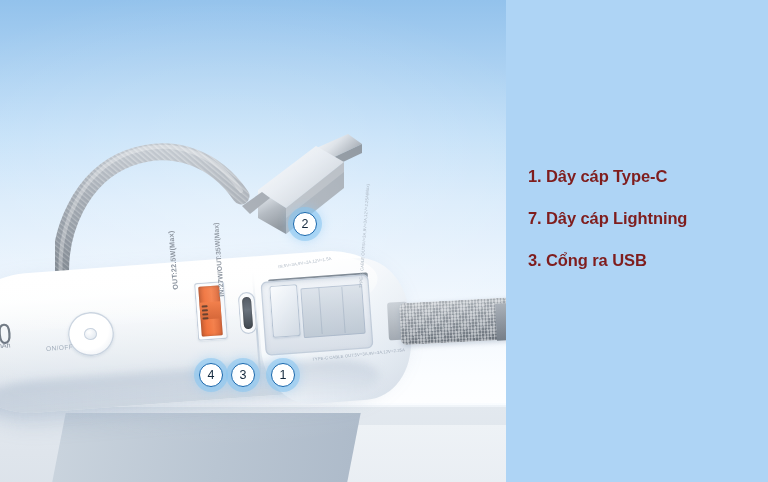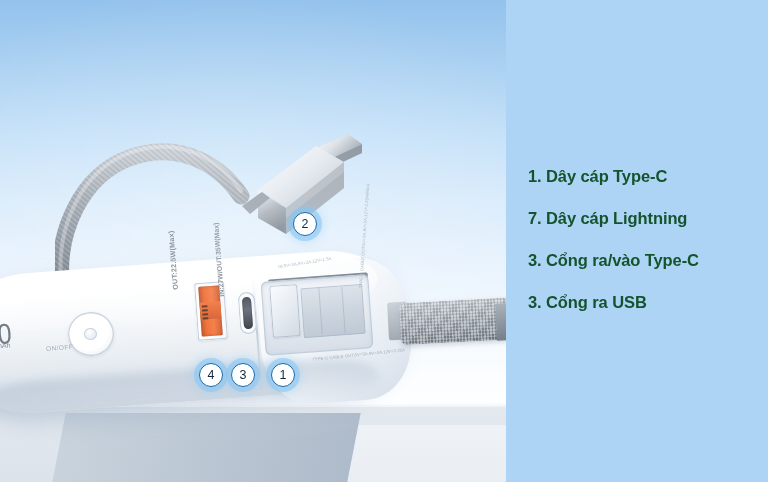--- a/index.html
+++ b/index.html
@@ -393,21 +393,21 @@
   #legend-list {
     position: absolute;
     left: 22px;
     top: 168px;
     width: 240px;
   }
   .legend-item {
     display: block;
     font-size: 16.5px;
     font-weight: 700;
-    color: #14532d;
+    color: #7f1d1d;
     letter-spacing: -0.1px;
     line-height: 1;
     margin-bottom: 25.5px;
     white-space: nowrap;
   }
 </style>
 </head>
 <body>
 
 <div id="stage">
@@ -523,18 +523,17 @@
     <div class="badge" style="left:293px;top:212px;">2</div>
     <div class="badge" style="left:231px;top:363px;">3</div>
     <div class="badge" style="left:199px;top:363px;">4</div>
 
   </div>
 
   <div id="legend-panel">
     <div id="legend-list">
       <span class="legend-item">1. Dây cáp Type-C</span>
       <span class="legend-item">7. Dây cáp Lightning</span>
-      <span class="legend-item">3. Cổng ra/vào Type-C</span>
       <span class="legend-item">3. Cổng ra USB</span>
     </div>
   </div>
 
 </div>
 
 </body></html>

